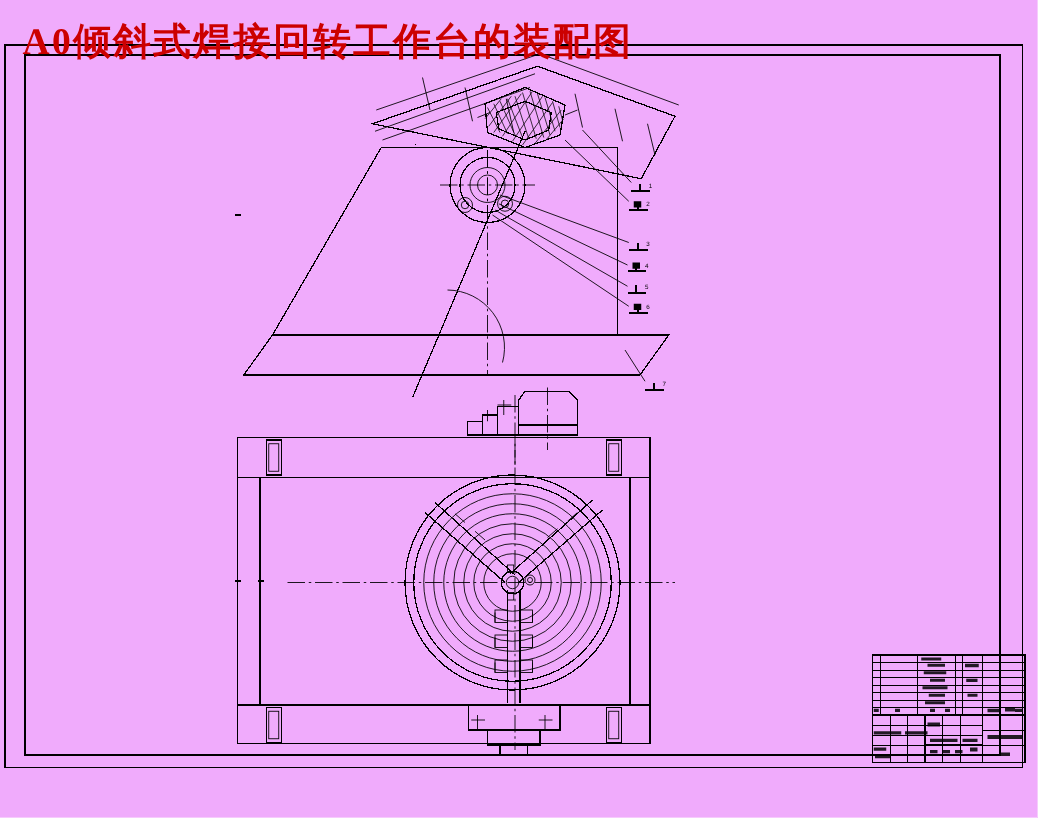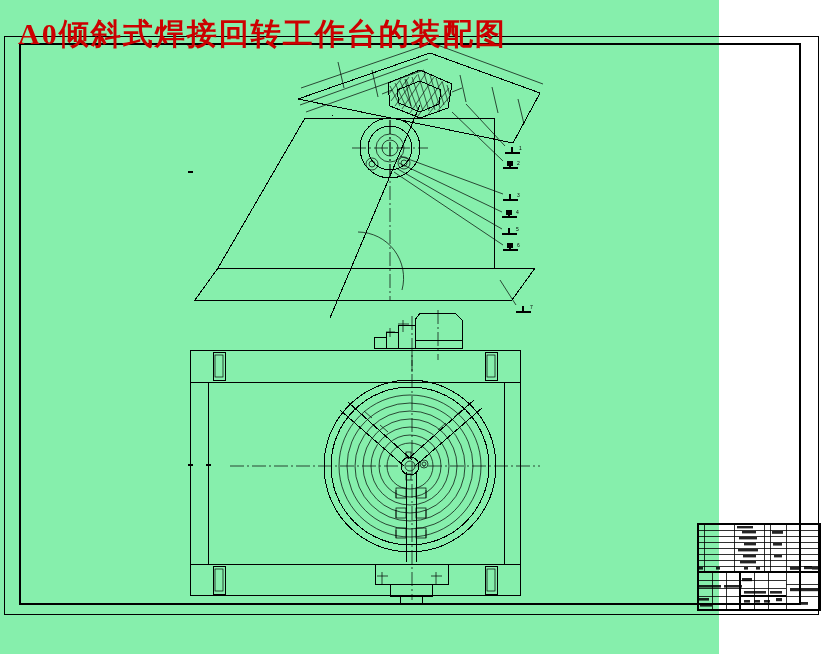--- a/index.html
+++ b/index.html
@@ -1,17 +1,17 @@
 <!DOCTYPE html>
 <html><head>
 <meta charset="utf-8">
 <style>
   html,body{margin:0;padding:0;background:#ffffff;}
   body{width:830px;height:654px;font-family:"Liberation Sans",sans-serif;overflow:hidden;}
-  #sheet{position:relative;width:719px;height:654px;background:#86efac;}
+  #sheet{position:relative;width:830px;height:654px;background:#f0abfc;}
 
   .title-text{
     position:absolute;left:18px;top:18px;
     font-family:"Liberation Serif",serif;
     font-size:30px;font-weight:bold;color:#cc0000;
     letter-spacing:2px;white-space:nowrap;z-index:40;
     line-height:32px;
   }
 
   svg.layer{position:absolute;left:0;top:0;width:830px;height:654px;}

